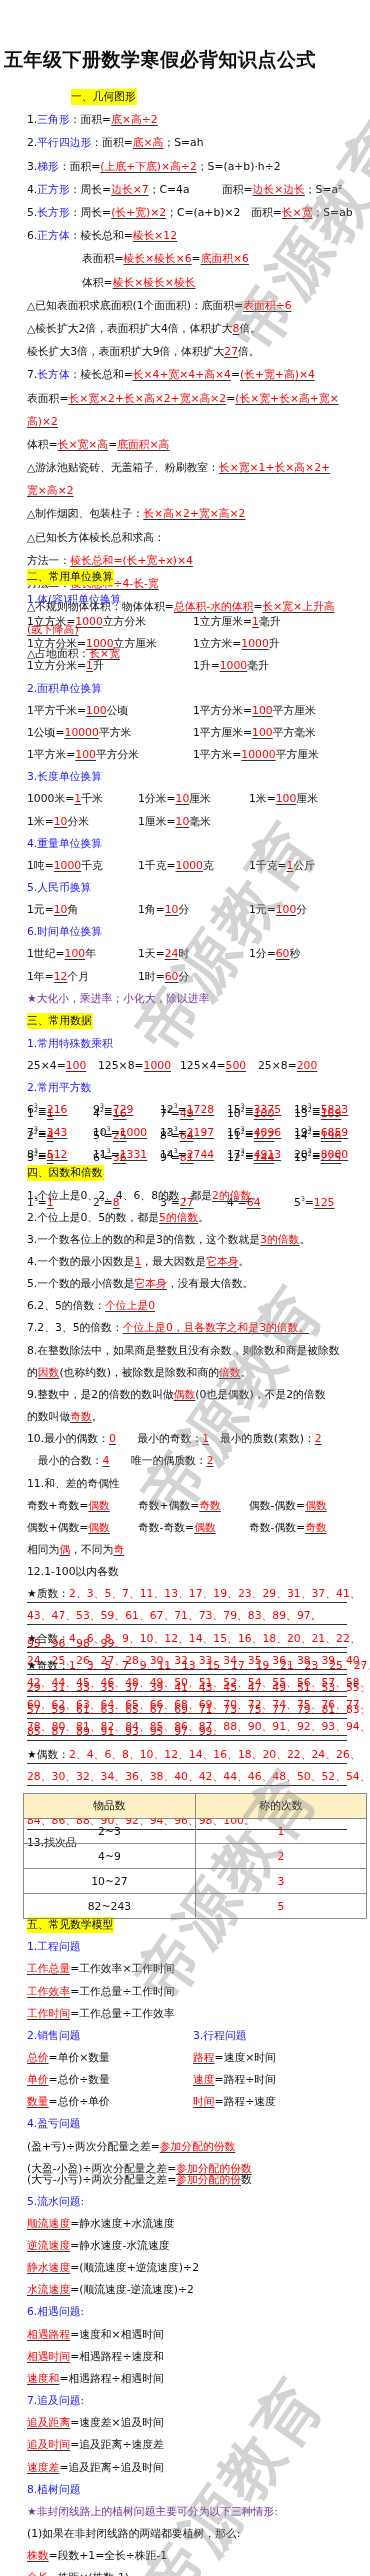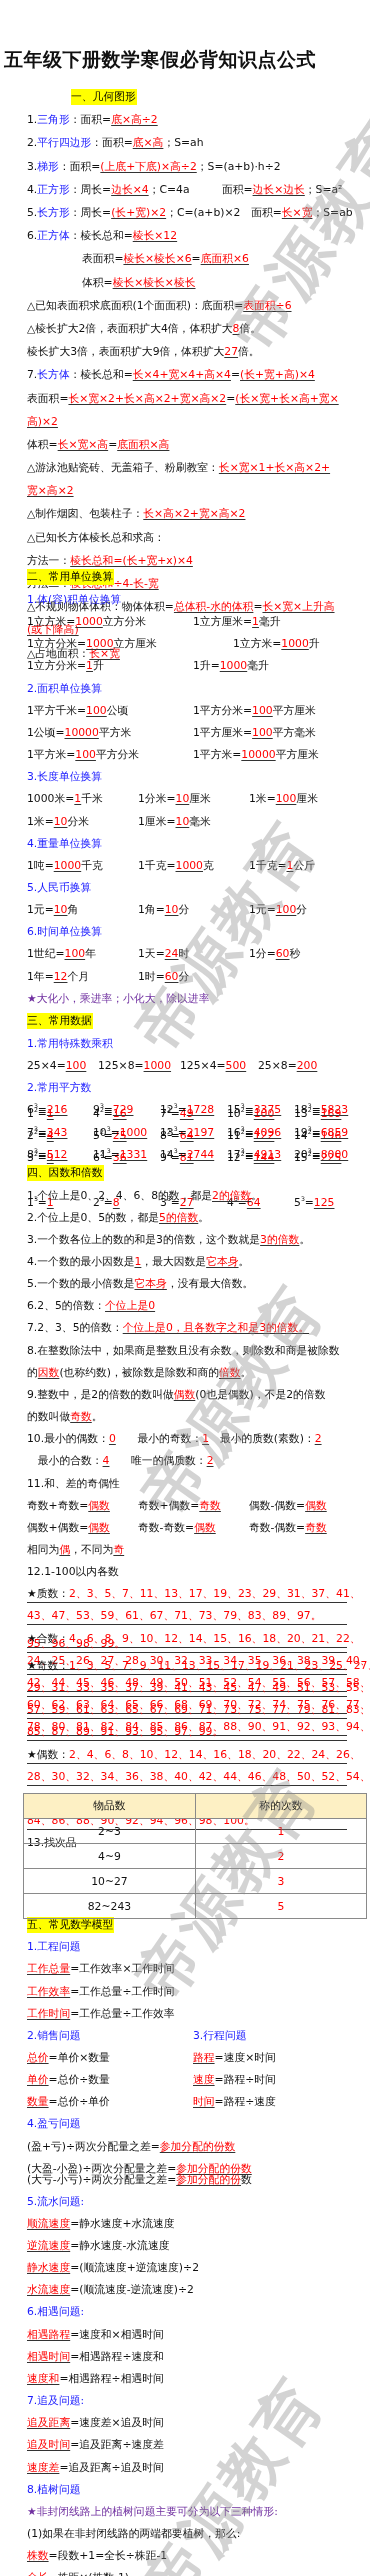--- a/index.html
+++ b/index.html
@@ -27,21 +27,21 @@
 </head>
 <body>
 
 <div class="page" id="page">
   <div class="title">五年级下册数学寒假必背知识点公式</div>
   <div id="content">
       <div class="line" style="top: 89px; padding-left: 44px;"><span class="heading">一、几何图形</span></div>
       <div class="line" style="top: 112px;"><span>1.</span><span class="blue">三角形</span><span>：面积=</span><span class="ru">底×高÷2</span></div>
       <div class="line" style="top: 135px;"><span>2.</span><span class="blue">平行四边形</span><span>：面积=</span><span class="ru">底×高</span><span>；S=ah</span></div>
       <div class="line" style="top: 159px;"><span>3.</span><span class="blue">梯形</span><span>：面积=</span><span class="ru">(上底+下底)×高÷2</span><span>；S=(a+b)·h÷2</span></div>
-      <div class="line" style="top: 182px;"><span>4.</span><span class="blue">正方形</span><span>：周长=</span><span class="ru">边长×4</span><span>；C=4a　　　面积=</span><span class="ru">边长×边长</span><span>；S=a²</span></div>
+      <div class="line" style="top: 182px;"><span>4.</span><span class="blue">正方形</span><span>：周长=</span><span class="ru">边长×7</span><span>；C=4a　　　面积=</span><span class="ru">边长×边长</span><span>；S=a²</span></div>
       <div class="line" style="top: 205px;"><span>5.</span><span class="blue">长方形</span><span>：周长=</span><span class="ru">(长+宽)×2</span><span>；C=(a+b)×2　面积=</span><span class="ru">长×宽</span><span>；S=ab</span></div>
       <div class="line" style="top: 228px;"><span>6.</span><span class="blue">正方体</span><span>：棱长总和=</span><span class="ru">棱长×12</span></div>
       <div class="line" style="top: 251px; left: 82px;"><span>表面积=</span><span class="ru">棱长×棱长×6</span><span>=</span><span class="ru">底面积×6</span></div>
       <div class="line" style="top: 275px; left: 82px;"><span>体积=</span><span class="ru">棱长×棱长×棱长</span></div>
       <div class="line" style="top: 298px;"><span>△已知表面积求底面积(1个面面积)：底面积=</span><span class="ru">表面积÷6</span></div>
       <div class="line" style="top: 321px;"><span>△棱长扩大2倍，表面积扩大4倍，体积扩大</span><span class="ru">8</span><span>倍。</span></div>
       <div class="line" style="top: 344px;"><span>棱长扩大3倍，表面积扩大9倍，体积扩大</span><span class="ru">27</span><span>倍。</span></div>
       <div class="line" style="top: 367px;"><span>7.</span><span class="blue">长方体</span><span>：棱长总和=</span><span class="ru">长×4+宽×4+高×4</span><span>=</span><span class="ru">(长+宽+高)×4</span></div>
       <div class="line" style="top: 391px;"><span>表面积=</span><span class="ru">长×宽×2+长×高×2+宽×高×2</span><span>=</span><span class="ru">(长×宽+长×高+宽×</span></div>
       <div class="line" style="top: 414px;"><span class="ru">高)×2</span></div>
@@ -53,21 +53,21 @@
       <div class="line" style="top: 553px;"><span>方法一：</span><span class="ru">棱长总和=(长+宽+x)×4</span></div>
       <div class="line" style="top: 576px;"><span>方法二：</span><span class="ru">棱长总和÷4-长-宽</span></div>
       <div class="line" style="top: 599px;"><span>△不规则物体体积：物体体积=</span><span class="ru">总体积-水的体积</span><span>=</span><span class="ru">长×宽×上升高</span></div>
       <div class="line" style="top: 622px;"><span class="ru">(或下降高)</span></div>
       <div class="line" style="top: 646px;"><span>△占地面积：</span><span class="ru">长×宽</span></div>
       <div class="line" style="top: 569px;"><span class="heading">二、常用单位换算</span></div>
       <div class="line" style="top: 592px;"><span class="blue">1.体(容)积单位换算</span></div>
       <div class="line" style="top: 614px; left: 27px;"><span>1立方米=</span><span class="ru">1000</span><span>立方分米</span></div>
       <div class="line" style="top: 614px; left: 193px;"><span>1立方厘米=</span><span class="ru">1</span><span>毫升</span></div>
       <div class="line" style="top: 636px; left: 27px;"><span>1立方分米=</span><span class="ru">1000</span><span>立方厘米</span></div>
-      <div class="line" style="top: 636px; left: 193px; margin-left: 40px;"><span>1立方米=</span><span class="ru">1000</span><span>升</span></div>
+      <div class="line" style="top: 636px; left: 193px;"><span>1立方米=</span><span class="ru">1000</span><span>升</span></div>
       <div class="line" style="top: 658px; left: 27px;"><span>1立方分米=</span><span class="ru">1</span><span>升</span></div>
       <div class="line" style="top: 658px; left: 193px;"><span>1升=</span><span class="ru">1000</span><span>毫升</span></div>
       <div class="line" style="top: 681px;"><span class="blue">2.面积单位换算</span></div>
       <div class="line" style="top: 703px; left: 27px;"><span>1平方千米=</span><span class="ru">100</span><span>公顷</span></div>
       <div class="line" style="top: 703px; left: 193px;"><span>1平方分米=</span><span class="ru">100</span><span>平方厘米</span></div>
       <div class="line" style="top: 725px; left: 27px;"><span>1公顷=</span><span class="ru">10000</span><span>平方米</span></div>
       <div class="line" style="top: 725px; left: 193px;"><span>1平方厘米=</span><span class="ru">100</span><span>平方毫米</span></div>
       <div class="line" style="top: 747px; left: 27px;"><span>1平方米=</span><span class="ru">100</span><span>平方分米</span></div>
       <div class="line" style="top: 747px; left: 193px;"><span>1平方米=</span><span class="ru">10000</span><span>平方厘米</span></div>
       <div class="line" style="top: 769px;"><span class="blue">3.长度单位换算</span></div>

